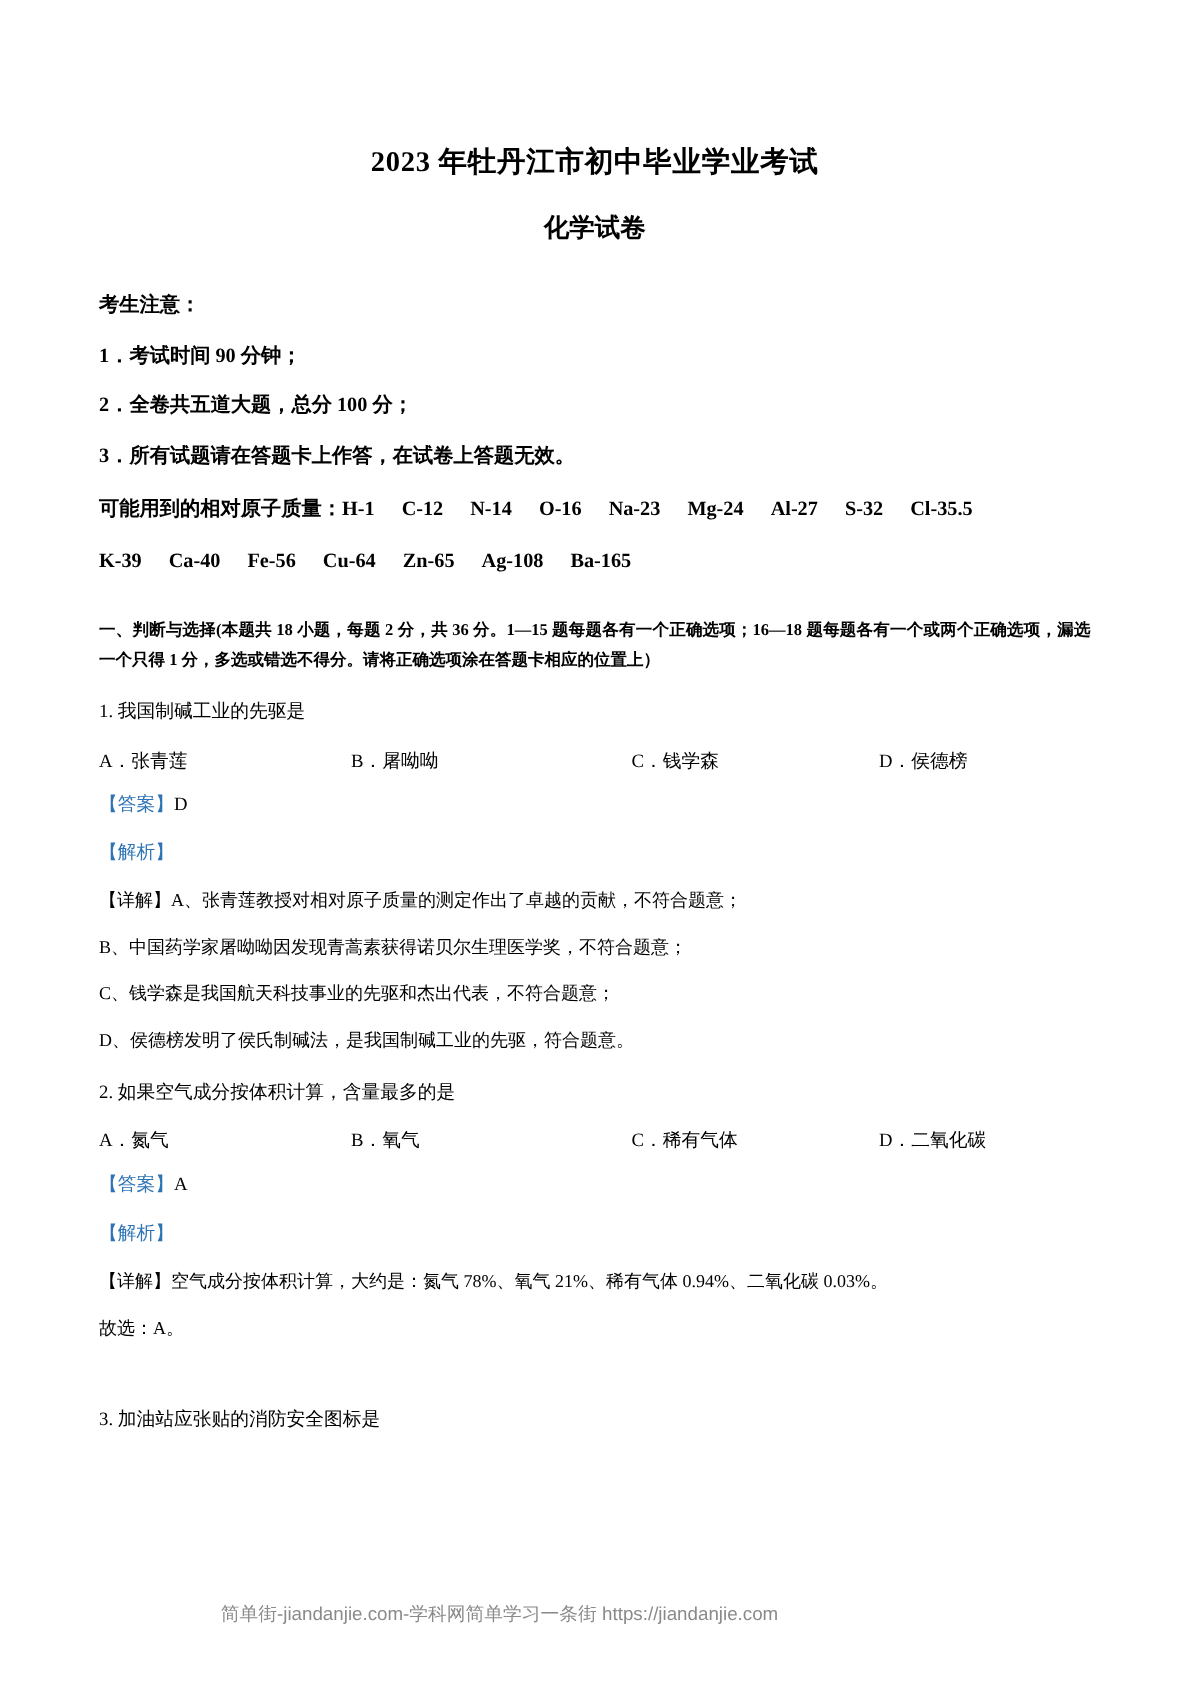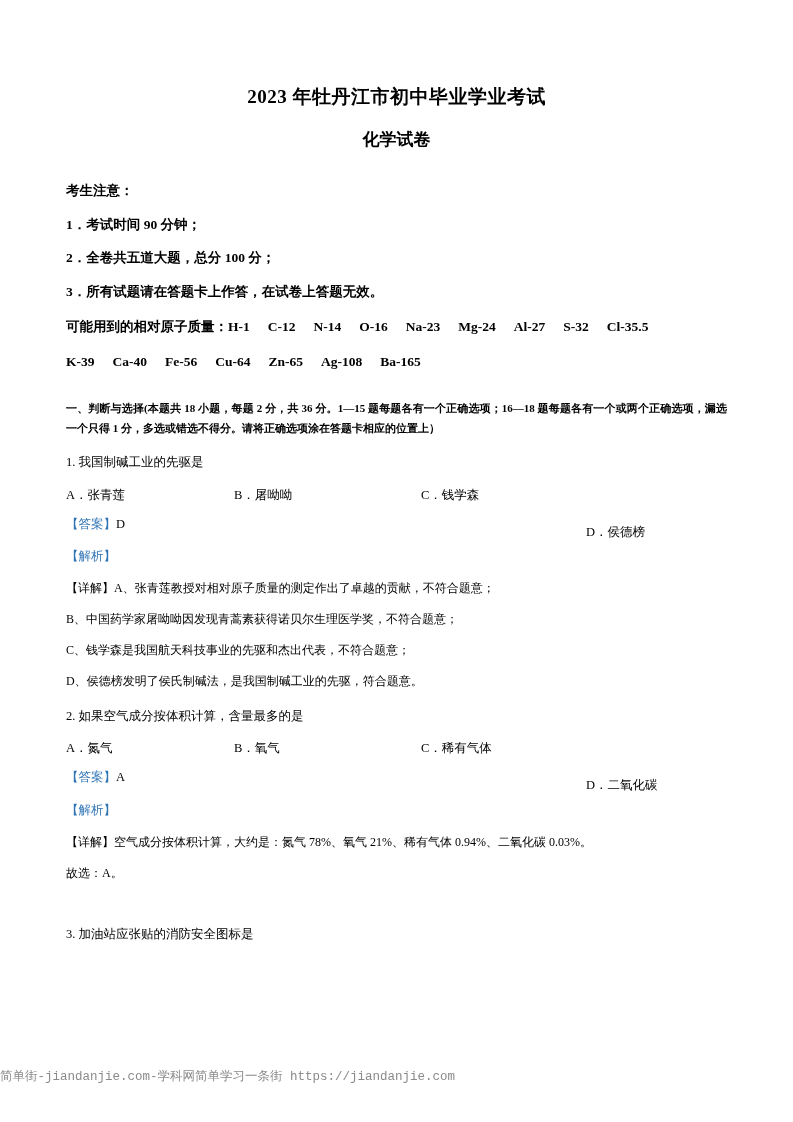--- a/index.html
+++ b/index.html
@@ -9,21 +9,21 @@
   }
   body {
     width: 793px;
     height: 1122px;
     position: relative;
     font-family: "Liberation Serif", serif;
     color: #000000;
   }
   .page {
     position: absolute;
-    left: 0; top: 4px;
+    left: 0; top: 16px;
     width: 793px;
     height: 1050px;
     box-sizing: border-box;
     padding: 56px 66px 0 66px;
     font-family: Liberation Serif, serif;
   }
   .title-main {
     text-align: center;
     font-size: 19px;
     font-weight: bold;
@@ -77,21 +77,21 @@
     height: 18px;
   }
   .opt {
     position: absolute;
     top: 0;
     white-space: nowrap;
   }
   .opt-a { left: 0; }
   .opt-b { left: 168px; }
   .opt-c { left: 355px; }
-  .opt-d { left: 520px; margin-top: 37px; }
+  .opt-d { left: 520px; }
   .ans-line {
     font-size: 12.5px;
     margin: 11px 0 0 0;
     line-height: 1.7;
   }
   .tag {
     color: #2e74b5;
   }
   .expl {
     font-size: 12px;
@@ -107,24 +107,24 @@
     font-size: 12px;
     margin: 10px 0 0 0;
     line-height: 1.75;
   }
   .gap-lg { height: 26px; }
   .footer {
     position: absolute;
     left: 0;
     top: 1068px;
     width: 666px;
-    text-align: left;
+    text-align: center;
     font-size: 12.5px;
     color: #8a8a8a;
-    font-family: Liberation Mono, monospace;
+    font-family: Liberation Sans, sans-serif;
   }
 </style>
 </head>
 <body>
 
 <div class="page">
 
   <div class="title-main">2023 年牡丹江市初中毕业学业考试</div>
   <div class="title-sub">化学试卷</div>
 

